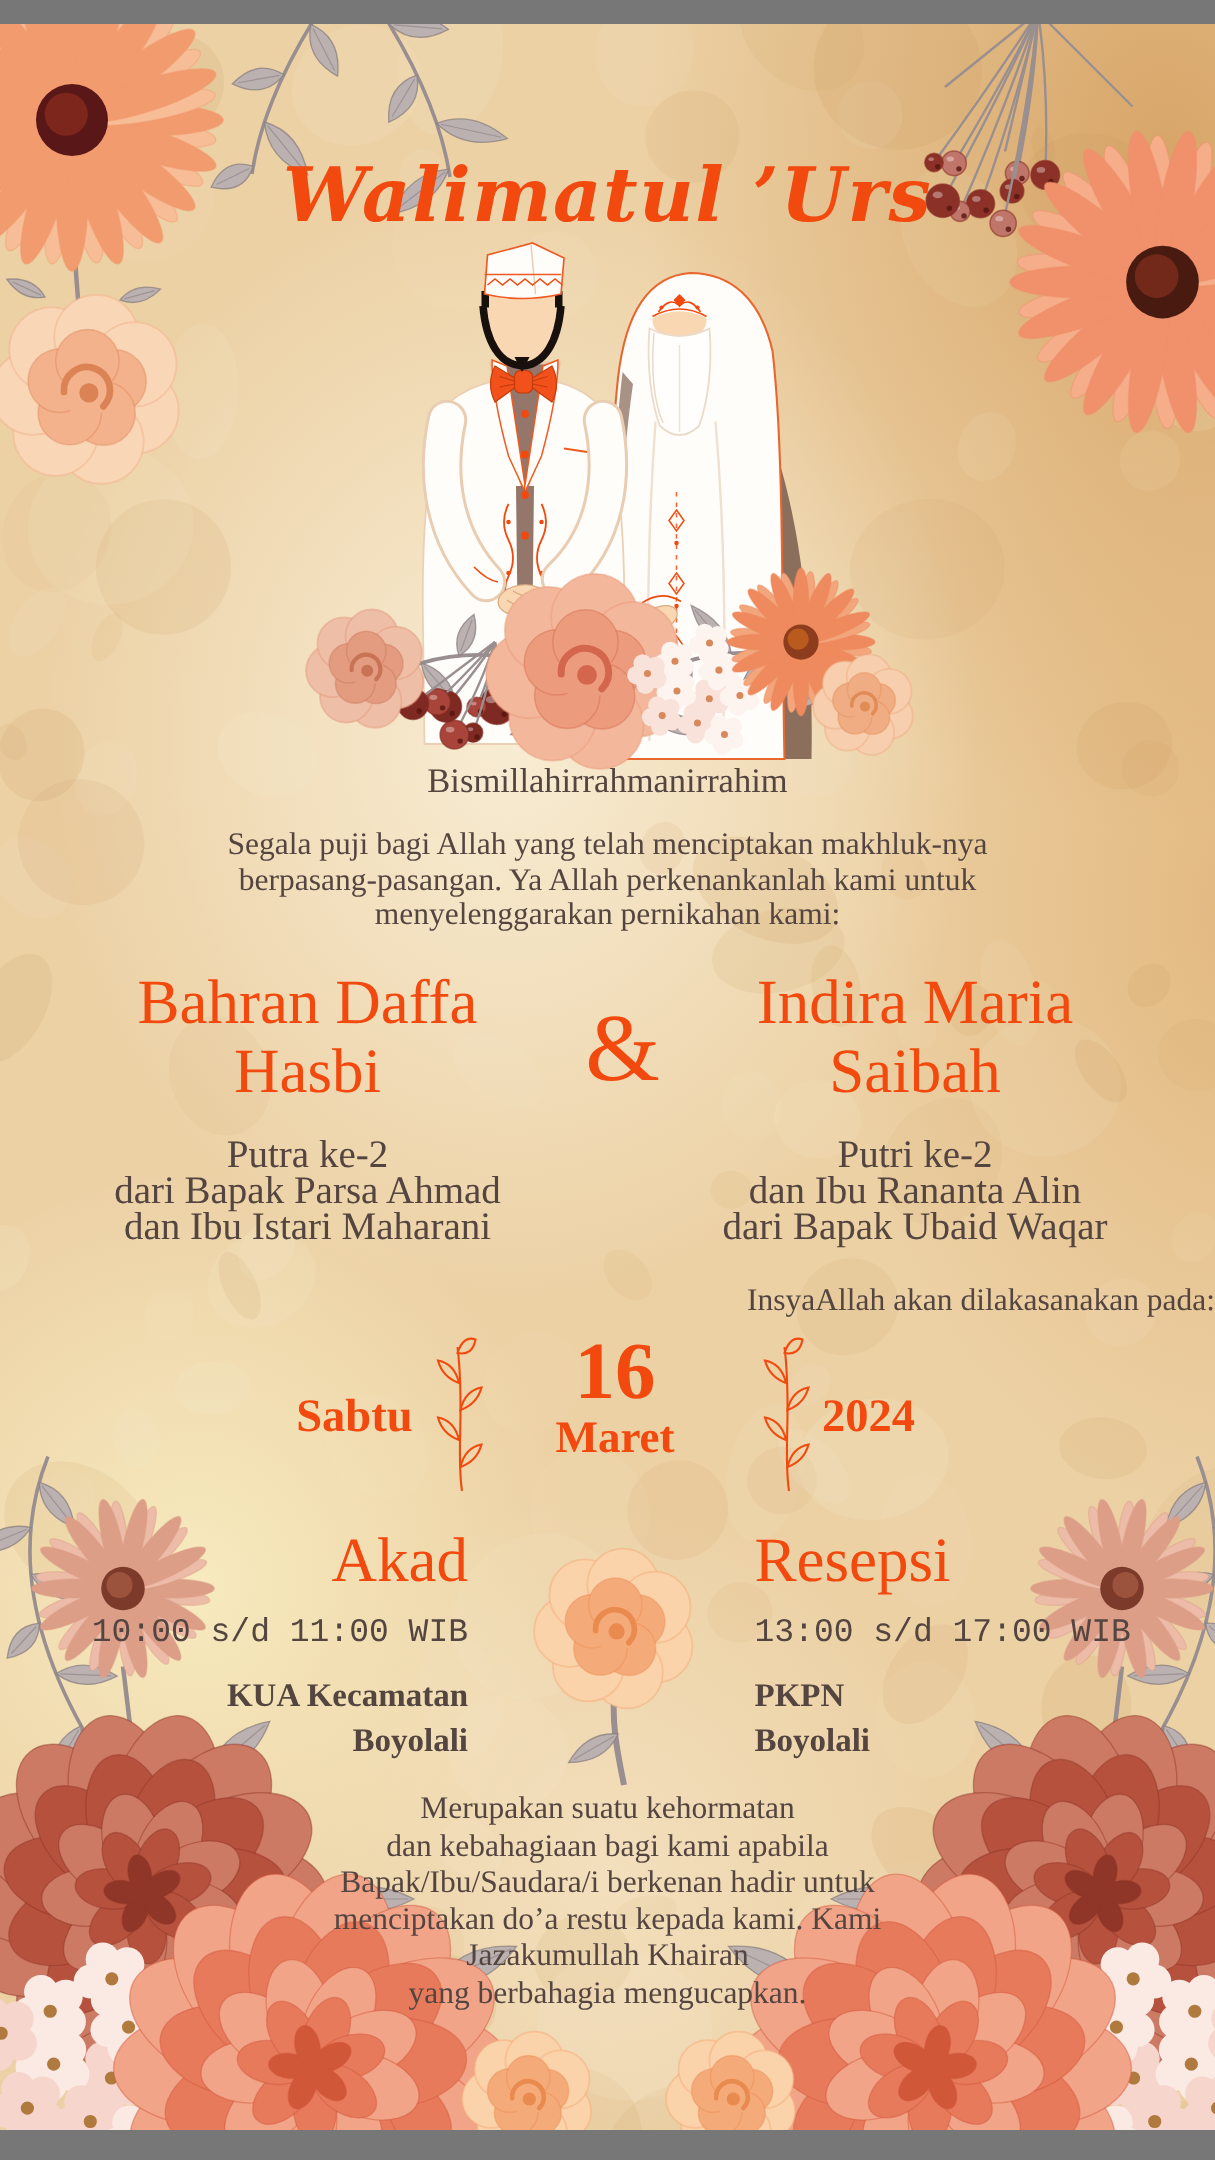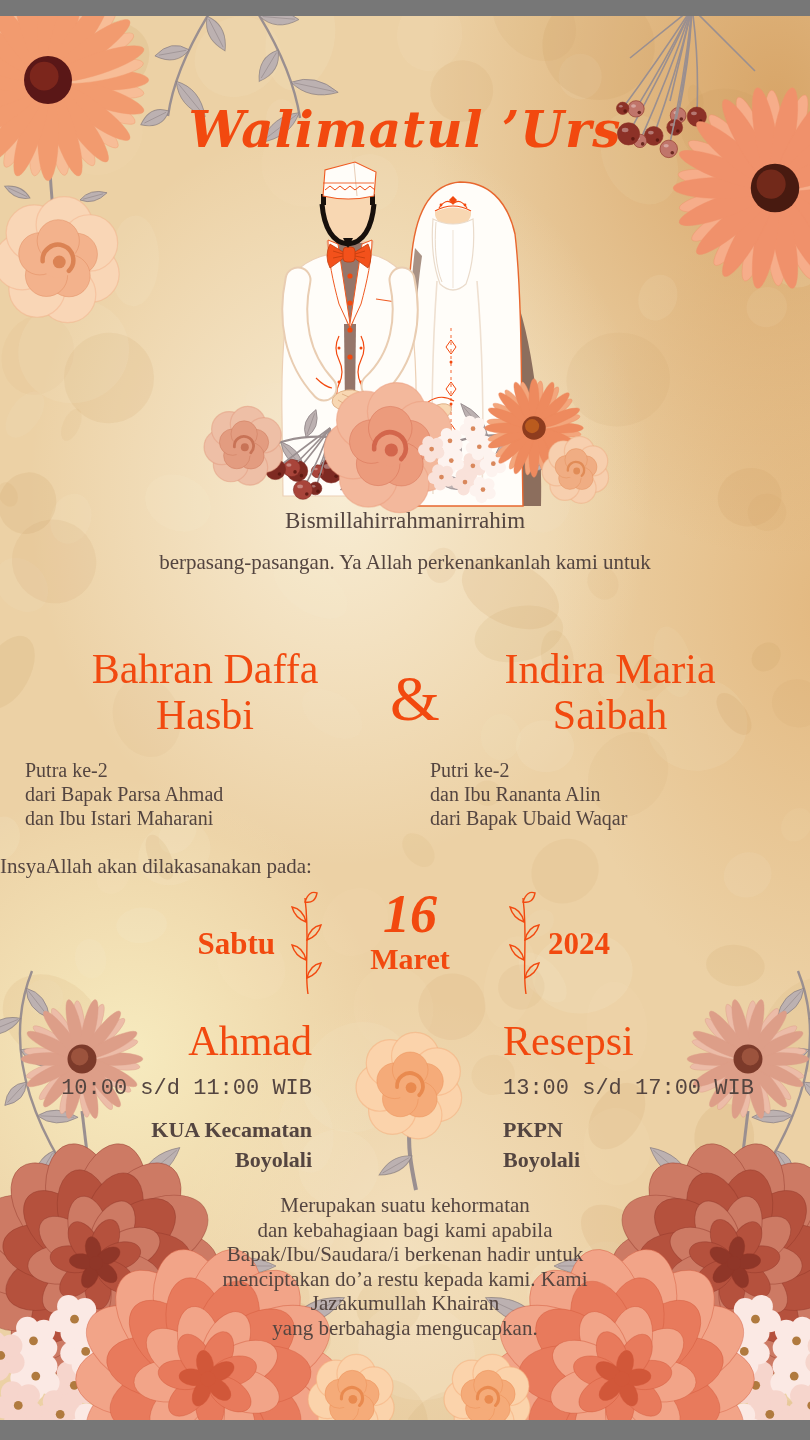--- a/index.html
+++ b/index.html
@@ -28,29 +28,29 @@
     letter-spacing:1px;
   }
   .bismillah{left:0;right:0;top:492px;text-align:center;font-size:23px;color:var(--text);}
   .opening{left:0;right:0;top:535px;text-align:center;font-size:21px;line-height:23.5px;color:var(--text);}
   .names-row{left:0;top:630px;width:810px;height:110px;}
   .couple-name{position:absolute;text-align:center;font-size:42px;line-height:46px;color:var(--accent);}
   .groom-name{left:20px;width:370px;}
   .bride-name{left:425px;width:370px;}
   .amp{position:absolute;left:370px;width:90px;top:16px;text-align:center;font-size:64px;color:var(--accent);}
   .parents-row{left:0;top:742px;width:810px;}
-  .parents{position:absolute;text-align:left;font-size:20px;line-height:24px;color:var(--text);}
+  .parents{position:absolute;text-align:center;font-size:26px;line-height:24px;color:var(--text);}
   .groom-parents{left:25px;width:360px;}
   .bride-parents{left:430px;width:360px;}
-  .schedule-intro{left:0;right:0;top:838px;text-align:left;font-size:21px;color:var(--text);}
+  .schedule-intro{left:0;right:0;top:838px;text-align:right;font-size:21px;color:var(--text);}
   .date-row{left:0;top:872px;width:810px;height:115px;}
   .date-day{position:absolute;right:535px;top:38px;font-size:31px;font-weight:700;color:var(--accent);}
   .date-year{position:absolute;left:548px;top:38px;font-size:31px;font-weight:700;color:var(--accent);}
   .date-mid{position:absolute;left:340px;width:140px;top:2px;text-align:center;color:var(--accent);}
-  .date-num{font-size:54px;line-height:48px;font-weight:700;font-style:italic;}
+  .date-num{font-size:54px;line-height:48px;font-weight:700;}
   .date-month{font-size:30px;line-height:34px;margin-top:4px;font-weight:700;}
   .sprig{position:absolute;top:4px;overflow:visible;}
   .sprig-left{left:287px;}
   .sprig-right{left:505px;}
   .events-row{left:0;top:1002px;width:810px;}
   .event{position:absolute;color:var(--text);}
   .event-akad{left:0;width:312px;text-align:right;}
   .event-resepsi{left:503px;width:300px;text-align:left;}
   .event-title{font-size:42px;line-height:46px;color:var(--accent);}
   .event-time{font-size:22px;margin-top:12px;font-family:Liberation Mono, monospace;}
@@ -1187,21 +1187,23 @@
           <circle cx="338.68" cy="315.02" r="3.4000000000000004" fill="#e18c57"></circle>
         </g>
       </g>
   </svg>
 
   <div class="abs title">Walimatul ’Urs</div>
 
   <div class="abs bismillah">Bismillahirrahmanirrahim</div>
 
   <div class="abs opening">
+    <div>Segala puji bagi Allah yang telah menciptakan makhluk-nya</div>
     <div>berpasang-pasangan. Ya Allah perkenankanlah kami untuk</div>
+    <div>menyelenggarakan pernikahan kami:</div>
   </div>
 
   <div class="abs names-row">
     <div class="couple-name groom-name">
       <div>Bahran Daffa</div>
       <div>Hasbi</div>
     </div>
     <div class="amp">&amp;</div>
     <div class="couple-name bride-name">
       <div>Indira Maria</div>
@@ -1248,21 +1250,21 @@
         <path d="M20,48 Q31,44 34,33 Q23,35 20,48 Z"></path>
         <path d="M19,68 Q8,64 5,53 Q16,55 19,68 Z"></path>
         <path d="M20,86 Q31,82 34,71 Q23,73 20,86 Z"></path>
       </g>
     </svg>
     <div class="date-year">2024</div>
   </div>
 
   <div class="abs events-row">
     <div class="event event-akad">
-      <div class="event-title">Ahmad</div>
+      <div class="event-title">Akad</div>
       <div class="event-time">10:00 s/d 11:00 WIB</div>
       <div class="event-venue">
         <div>KUA Kecamatan</div>
         <div>Boyolali</div>
       </div>
     </div>
     <div class="event event-resepsi">
       <div class="event-title">Resepsi</div>
       <div class="event-time">13:00 s/d 17:00 WIB</div>
       <div class="event-venue">

